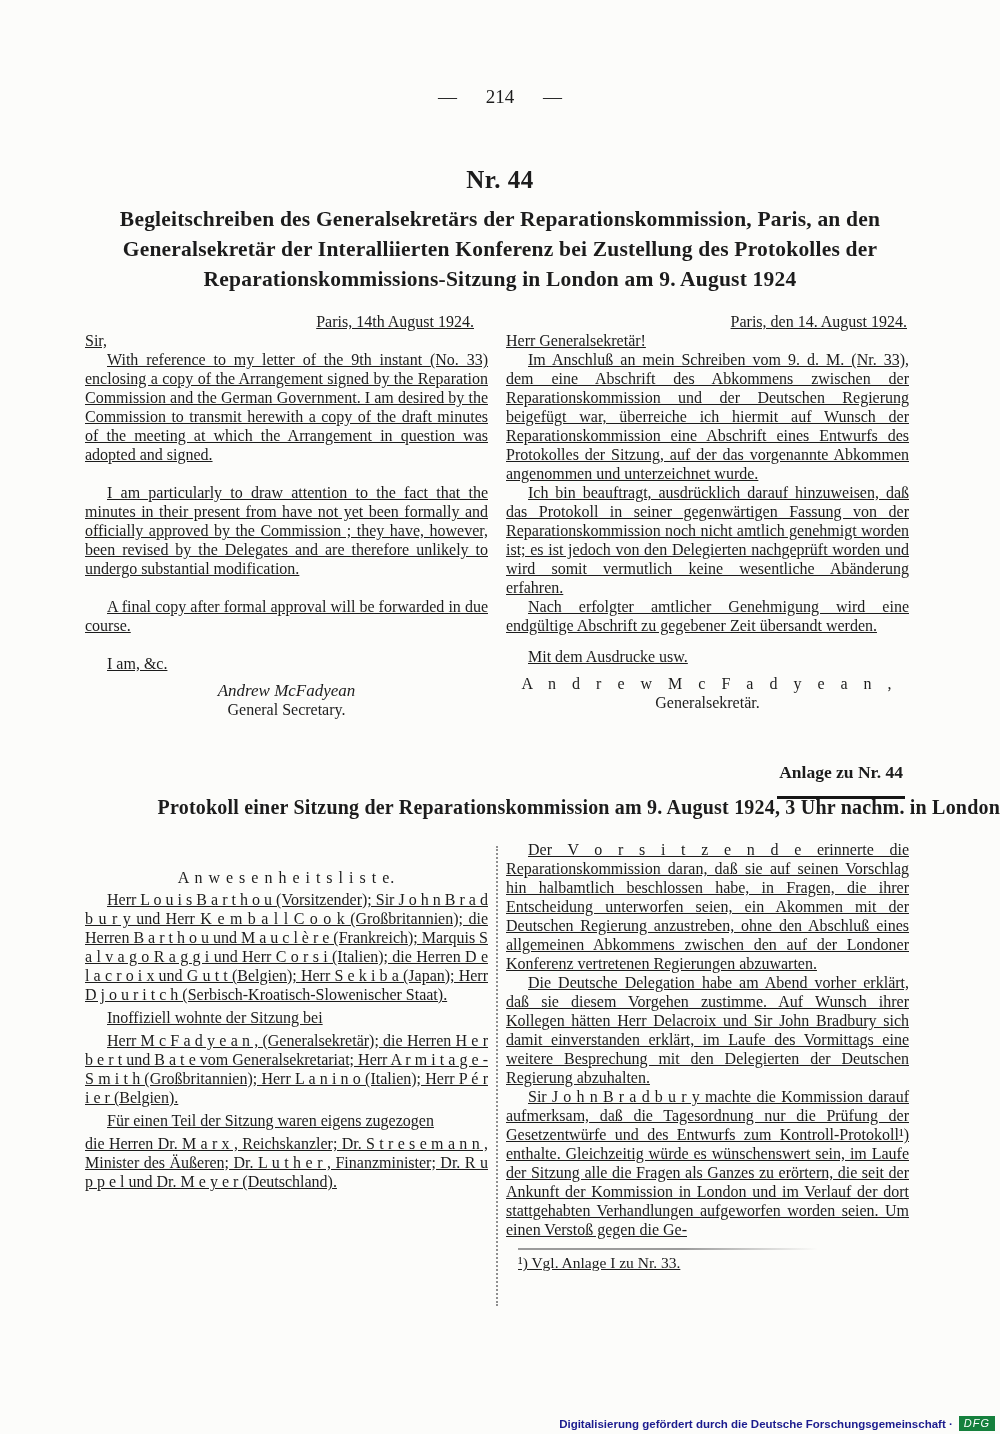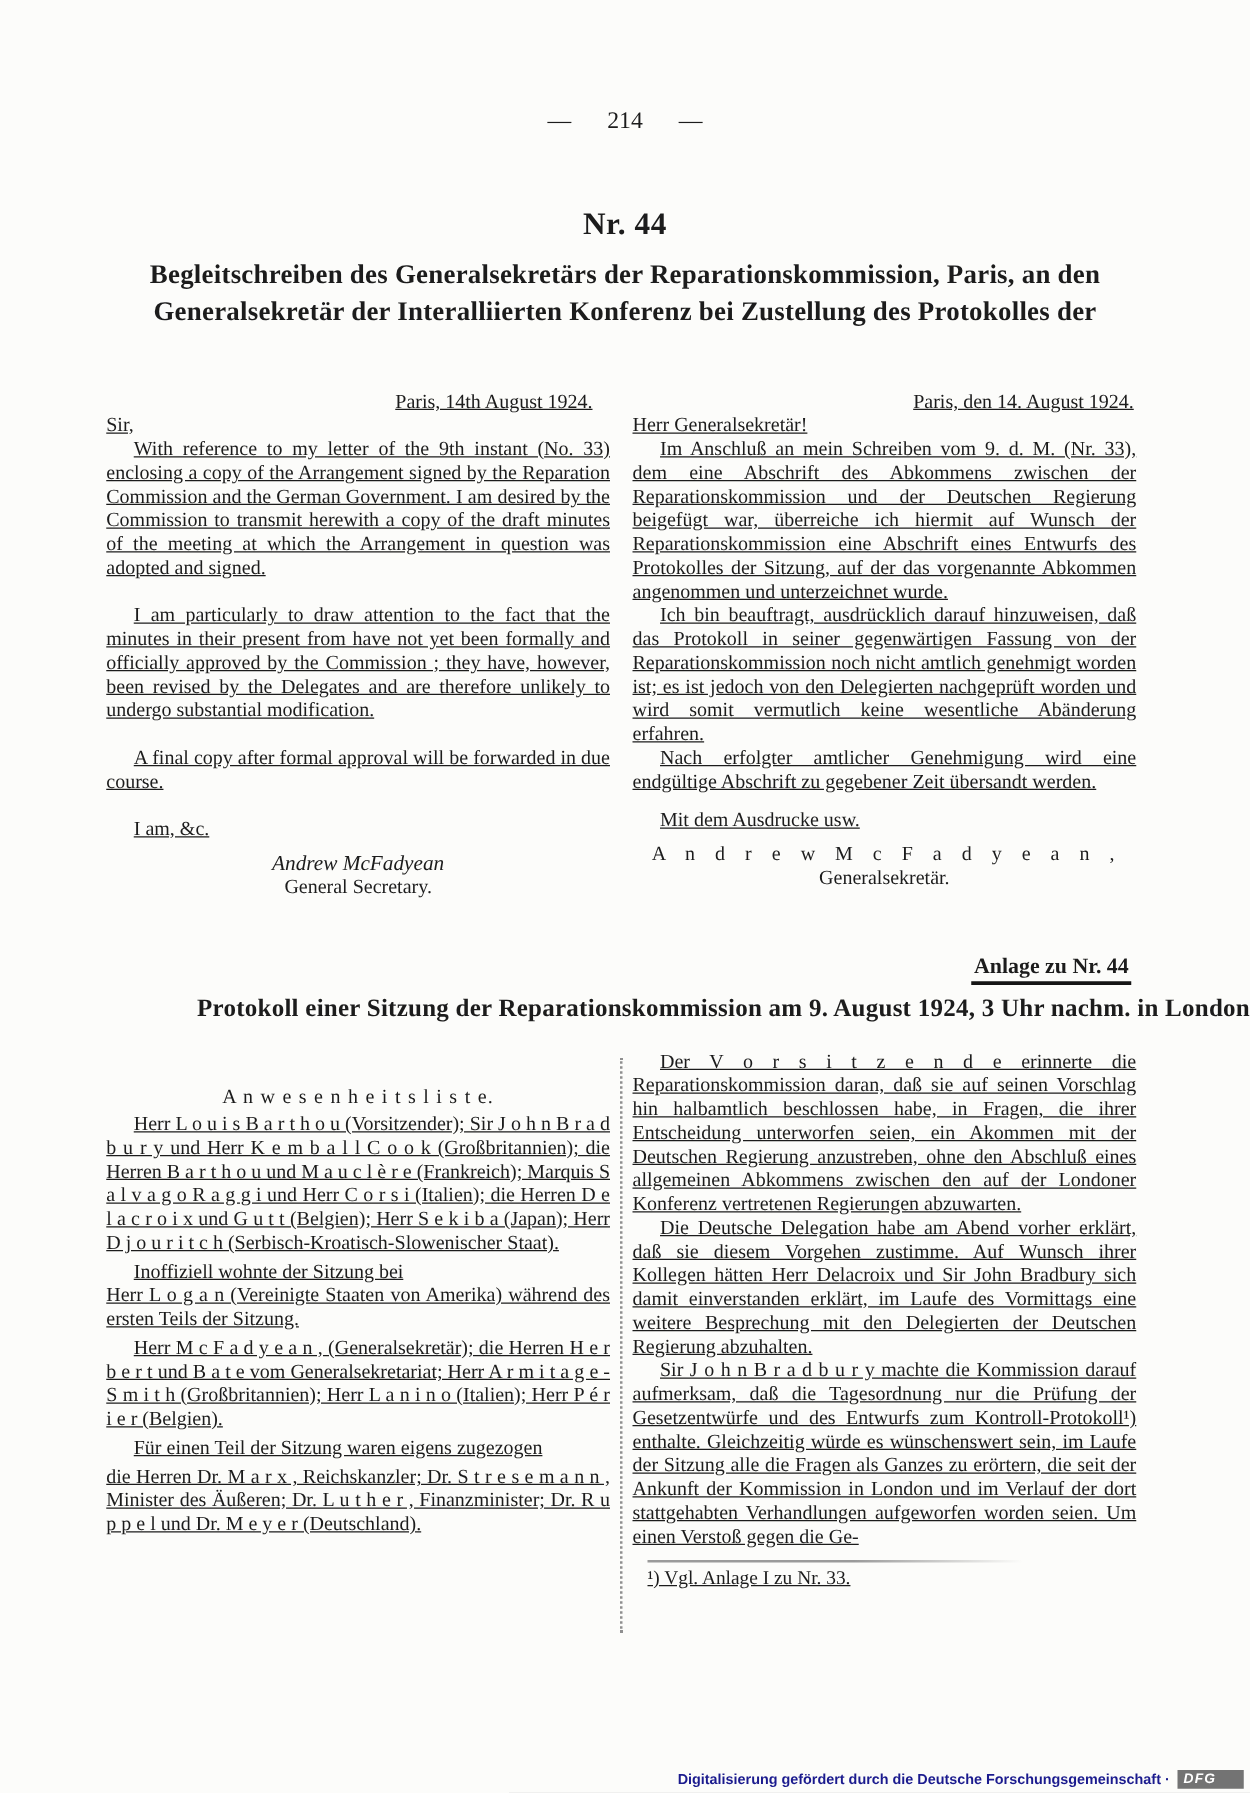--- a/index.html
+++ b/index.html
@@ -47,21 +47,21 @@
   .col-en .closing { margin-top: 0 !important; }
   .sig-name { text-align: center; margin-top: 8px; }
   .sig-name.en { font-style: italic; font-size: 17px; }
   .sig-name.de { letter-spacing: 2px; word-spacing: 8px; }
   .sig-title { text-align: center; }
 
   
   .annex-label {
     position: absolute; top: 762px; right: 95px;
     font-weight: bold; font-size: 17.5px;
-    border-bottom: 3px solid #151515; padding: 0 2px 2px 2px;
+    border-bottom: 3px solid #151515; padding: 0 2px 13px 2px;
   }
   .annex-title {
     position: absolute; top: 796px; left: 0; width: 100%;
     text-align: right; font-weight: bold; font-size: 20px;
     letter-spacing: 0.2px;
   }
   .annex-row {
     position: absolute; top: 840px; left: 85px; width: 824px;
     display: flex; gap: 18px;
     font-size: 16px; line-height: 19px;
@@ -84,37 +84,38 @@
   .footnote { text-indent: 0 !important; padding-left: 12px; font-size: 15.5px; text-align: left !important; }
 
   
   .dfg-footer {
     position: absolute; right: 5px; bottom: 3px;
     display: flex; align-items: center; gap: 6px;
     font-family: "Liberation Sans", sans-serif;
     font-weight: bold; font-size: 11.5px; color: #1b1b8e;
   }
   .dfg-box {
-    display: inline-block; background: #737373; color: #ffffff;
-    font-style: italic; font-weight: bold; font-size: 11px;
-    padding: 1px 22px 2px 5px; letter-spacing: 1px; line-height: 12px;
+    display: inline-block; background: #15803d; color: #ffffff;
+    font-style: italic; font-weight: normal; font-size: 11px;
+    padding: 1px 5px 2px 5px; letter-spacing: 1px; line-height: 12px;
   }
 </style>
 </head>
 <body>
 
 <div class="sheet">
 
   <div class="page-number">— 214 —</div>
 
   <div class="doc-number">Nr. 44</div>
 
   <div class="doc-title">
     <div>Begleitschreiben des Generalsekretärs der Reparationskommission, Paris, an den</div>
     <div>Generalsekretär der Interalliierten Konferenz bei Zustellung des Protokolles der</div>
+    <div>Reparationskommissions-Sitzung in London am 9. August 1924</div>
   </div>
 
   <div class="letter-row">
     <div class="col col-en">
       <p class="dateline">Paris, 14th August 1924.</p>
       <p class="salutation">Sir,</p>
       <p class="para">With reference to my letter of the 9th instant (No. 33) enclosing a copy of the Arrangement signed by the Reparation Commission and the German Government. I am desired by the Commission to transmit herewith a copy of the draft minutes of the meeting at which the Arrangement in question was adopted and signed.</p>
       <p class="para">I am particularly to draw attention to the fact that the minutes in their present from have not yet been formally and officially approved by the Commission ; they have, however, been revised by the Delegates and are therefore unlikely to undergo substantial modification.</p>
       <p class="para">A final copy after formal approval will be forwarded in due course.</p>
       <p class="closing">I am, &amp;c.</p>
@@ -137,21 +138,20 @@
 
   <div class="annex-title">Protokoll einer Sitzung der Reparationskommission am 9. August 1924, 3 Uhr nachm. in London</div>
 
   <div class="annex-divider"></div>
 
   <div class="annex-row">
     <div class="col">
       <div class="list-heading">A n w e s e n h e i t s l i s t e.</div>
       <p class="para">Herr L o u i s  B a r t h o u  (Vorsitzender);  Sir J o h n  B r a d b u r y und Herr K e m b a l l  C o o k (Großbritannien); die Herren B a r t h o u und M a u c l è r e (Frankreich); Marquis S a l v a g o  R a g g i und Herr C o r s i (Italien); die Herren D e l a c r o i x  und  G u t t  (Belgien);  Herr S e k i b a (Japan); Herr D j o u r i t c h (Serbisch-Kroatisch-Slowenischer Staat).</p>
       <p class="para mt">Inoffiziell wohnte der Sitzung bei</p>
-      <p class="para flush">Herr L o g a n (Vereinigte Staaten von Amerika) während des ersten Teils der Sitzung.</p>
       <p class="para mt">Herr M c F a d y e a n ,  (Generalsekretär);  die Herren H e r b e r t und B a t e vom Generalsekretariat;  Herr  A r m i t a g e - S m i t h  (Großbritannien);  Herr  L a n i n o  (Italien);  Herr P é r i e r (Belgien).</p>
       <p class="para mt">Für einen Teil der Sitzung waren eigens zugezogen</p>
       <p class="para flush mt">die Herren Dr. M a r x ,  Reichskanzler; Dr. S t r e s e m a n n ,  Minister des Äußeren; Dr. L u t h e r ,  Finanzminister;  Dr. R u p p e l und Dr. M e y e r (Deutschland).</p>
     </div>
     <div class="col">
       <p class="para">Der V o r s i t z e n d e erinnerte die Reparationskommission daran, daß sie auf seinen Vorschlag hin halbamtlich beschlossen habe, in Fragen, die ihrer Entscheidung unterworfen seien, ein Akommen mit der Deutschen Regierung anzustreben, ohne den Abschluß eines allgemeinen Abkommens zwischen den auf der Londoner Konferenz vertretenen Regierungen abzuwarten.</p>
       <p class="para">Die Deutsche Delegation habe am Abend vorher erklärt, daß sie diesem Vorgehen zustimme.  Auf Wunsch ihrer Kollegen hätten Herr Delacroix und Sir John Bradbury sich damit einverstanden erklärt, im Laufe des Vormittags eine weitere Besprechung mit den Delegierten der Deutschen Regierung abzuhalten.</p>
       <p class="para">Sir J o h n  B r a d b u r y machte die Kommission darauf aufmerksam, daß die Tagesordnung nur die Prüfung der Gesetzentwürfe und des Entwurfs zum Kontroll-Protokoll¹) enthalte.  Gleichzeitig würde es wünschenswert sein, im Laufe der Sitzung alle die Fragen als Ganzes zu erörtern, die seit der Ankunft der Kommission in London und im Verlauf der dort stattgehabten Verhandlungen aufgeworfen worden seien.  Um einen Verstoß gegen die Ge-</p>
       <div class="footnote-rule"></div>
       <p class="footnote">¹) Vgl. Anlage I zu Nr. 33.</p>

